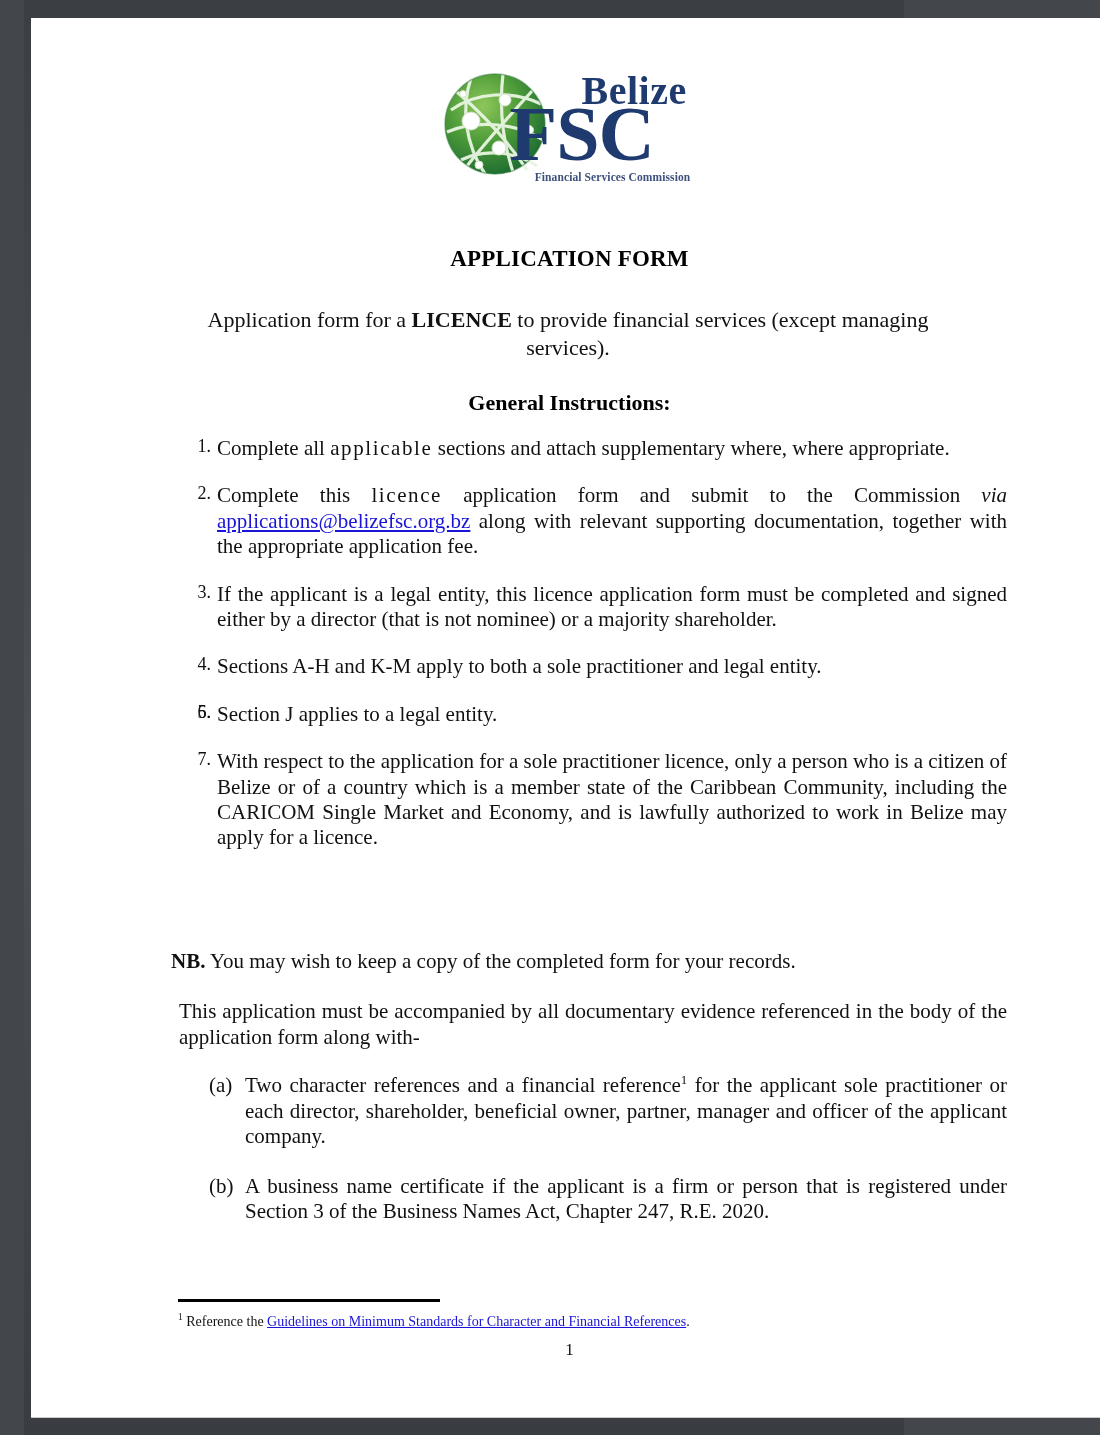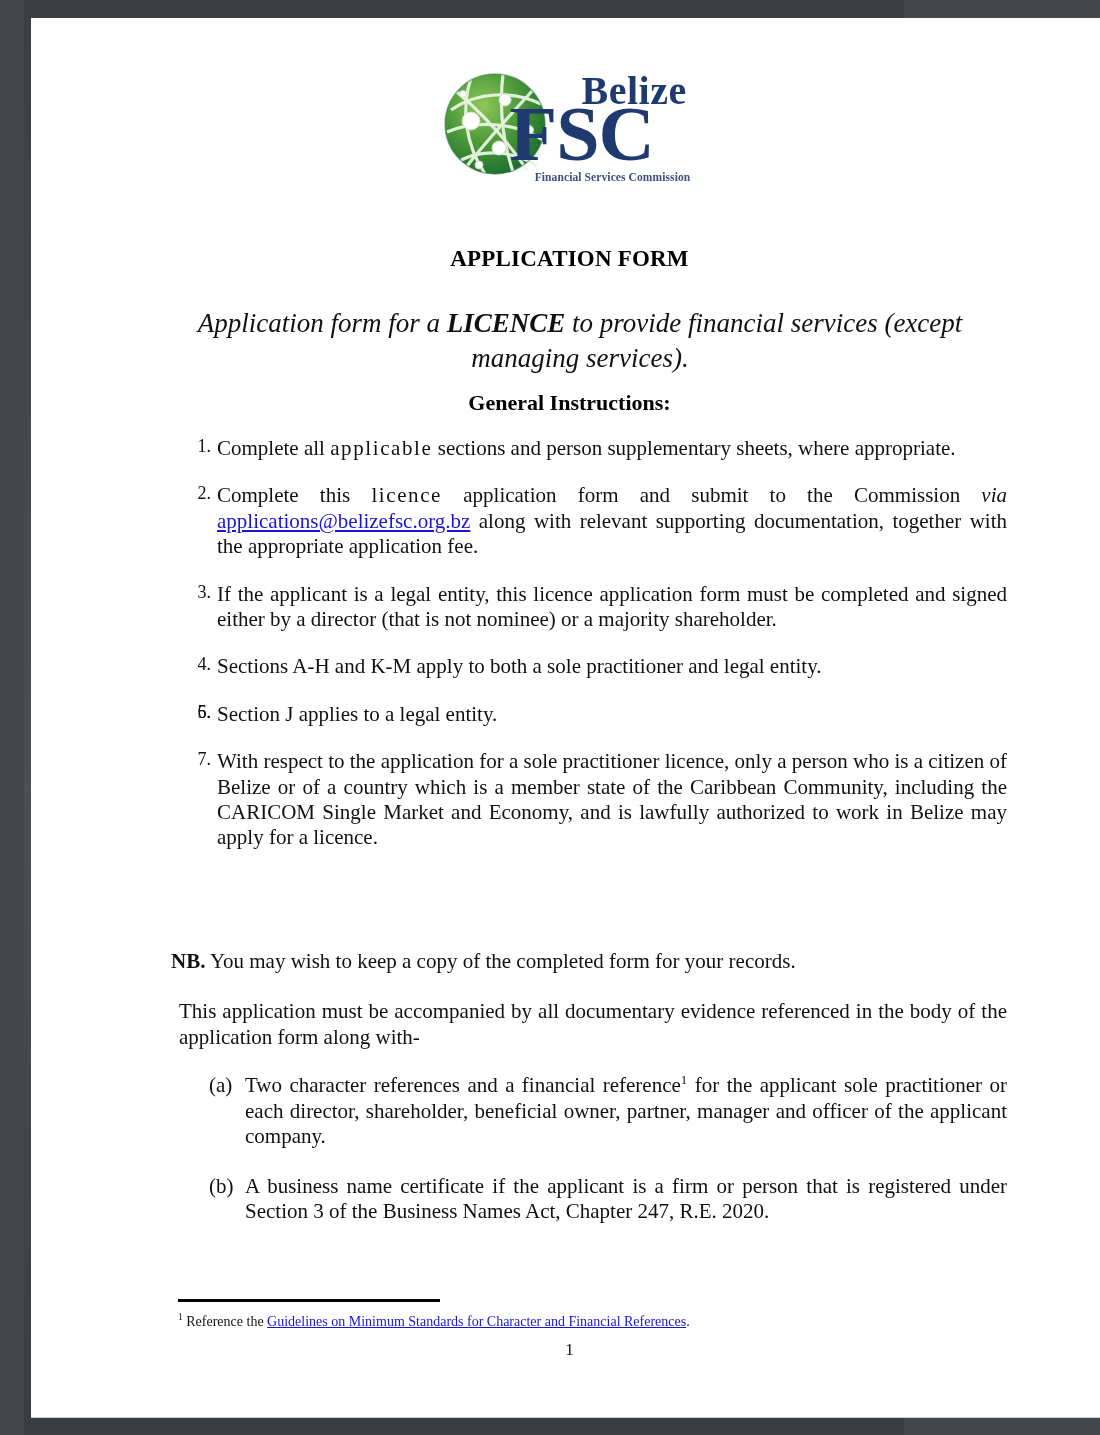--- a/index.html
+++ b/index.html
@@ -111,28 +111,27 @@
     top: 228px;
     width: 1077px;
     text-align: center;
     font-size: 23px;
     font-weight: bold;
     letter-spacing: 0.2px;
     color: #000;
   }
   .subtitle {
     position: absolute;
-    left: 154px;
+    left: 142px;
     top: 288px;
     width: 790px;
     text-align: center;
-    font-size: 27px;
+    font-size: 22px;
     line-height: 1.28;
     color: #111;
-    font-style: italic;
   }
   .subtitle b { font-weight: bold; }
 
   .section-heading {
     position: absolute;
     left: 0;
     top: 372px;
     width: 1077px;
     text-align: center;
     font-size: 22px;
@@ -304,21 +303,21 @@
         <span>Application form for  a </span><b>LICENCE</b><span> to  provide financial services (except managing services).</span>
       </div>
 
       <div class="section-heading">General Instructions:</div>
 
       <div class="body-block">
         <ol class="instructions">
 
           <li>
             <span class="num">1.</span>
-            <span>Complete  all  </span><span class="loose-spaced">applicable</span><span>  sections  and  person  supplementary  sheets, where appropriate.</span>
+            <span>Complete  all  </span><span class="loose-spaced">applicable</span><span>  sections  and  attach  supplementary  where, where appropriate.</span>
           </li>
 
           <li>
             <span class="num">2.</span>
             <span>Complete  this  </span><span class="loose-spaced">licence</span><span>  application  form  and  submit  to  the  Commission  </span><i>via</i>
             <a class="doc-link" href="#">applications@belizefsc.org.bz</a><span>  along  with  relevant  supporting  documentation, together  with  the appropriate application fee.</span>
           </li>
 
           <li>
             <span class="num">3.</span>

